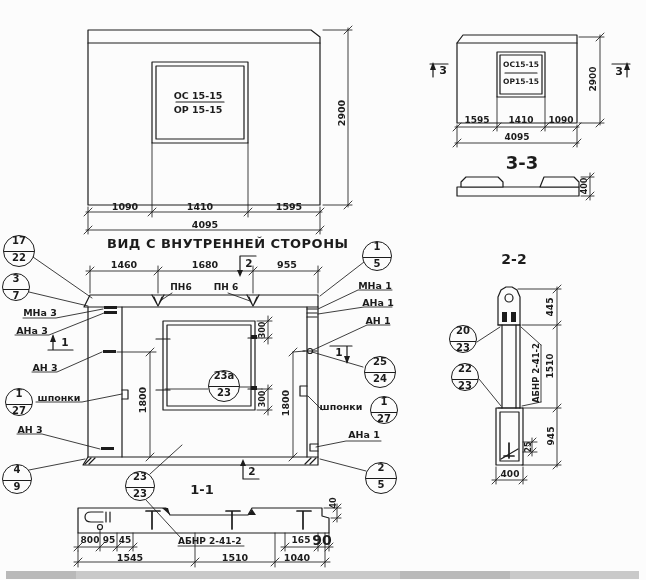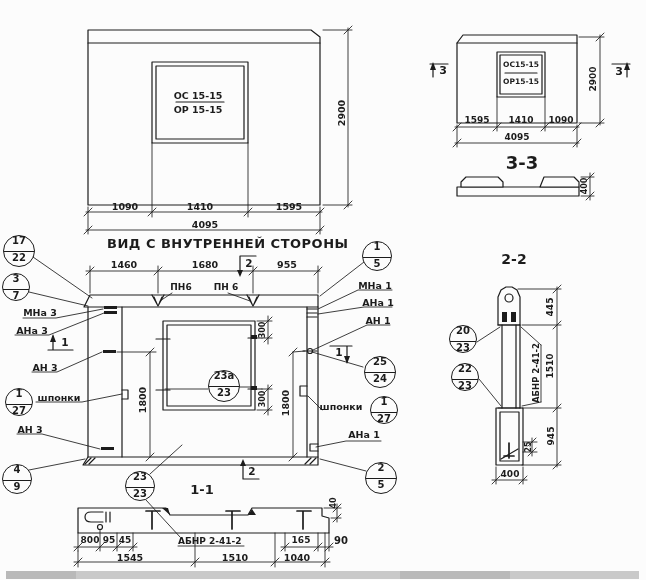--- a/index.html
+++ b/index.html
@@ -215,21 +215,21 @@
 <span class="t c" style="left:378px;top:320px;font-size:9.5px">АН 1</span>
 <span class="t c" style="left:341px;top:406px;font-size:9.5px">шпонки</span>
 <span class="t c" style="left:364px;top:434px;font-size:9.5px">АНа 1</span>
 <span class="t c" style="left:181px;top:287px;font-size:9px">ПН6</span>
 <span class="t c" style="left:226px;top:287px;font-size:9px">ПН 6</span>
 
 <span class="t c" style="left:90px;top:540px;font-size:9px">800</span>
 <span class="t c" style="left:109px;top:540px;font-size:9px">95</span>
 <span class="t c" style="left:125px;top:540px;font-size:9px">45</span>
 <span class="t c" style="left:301px;top:540px;font-size:9px">165</span>
-<span class="t c" style="left:341px;top:540px;font-size:10px">90</span>
+<span class="t c" style="left:322px;top:540px;font-size:14px">90</span>
 <span class="t rot" style="left:333px;top:503px;font-size:8px">40</span>
 <span class="t c" style="left:130px;top:557px;font-size:9.5px">1545</span>
 <span class="t c" style="left:235px;top:557px;font-size:9.5px">1510</span>
 <span class="t c" style="left:297px;top:557px;font-size:9.5px">1040</span>
 <span class="t" style="left:178px;top:536px;font-size:9px">АБНР 2-41-2</span>
 
 <span class="t rot" style="left:550px;top:307px;font-size:9px">445</span>
 <span class="t rot" style="left:550px;top:366px;font-size:9px">1510</span>
 <span class="t rot" style="left:551px;top:436px;font-size:9px">945</span>
 <span class="t rot" style="left:528px;top:447px;font-size:8px">25</span>

